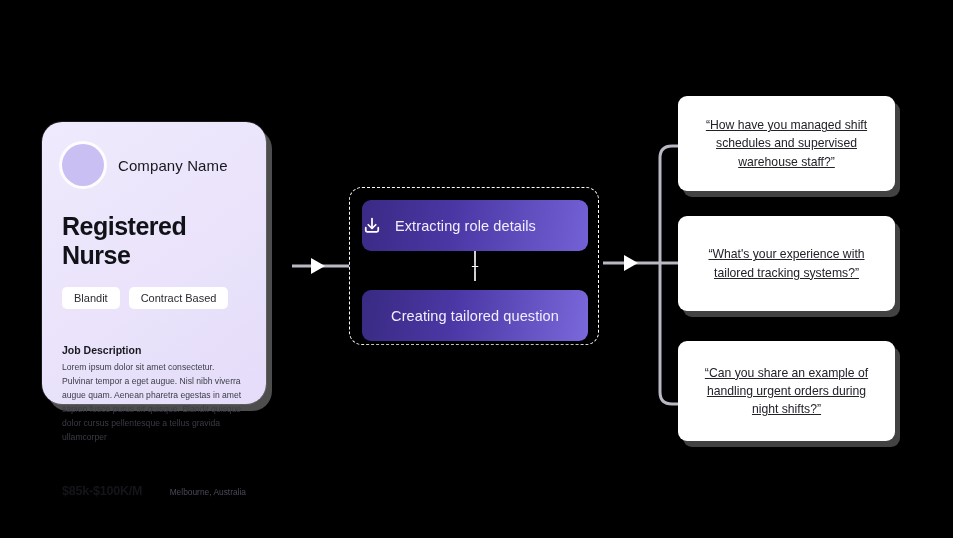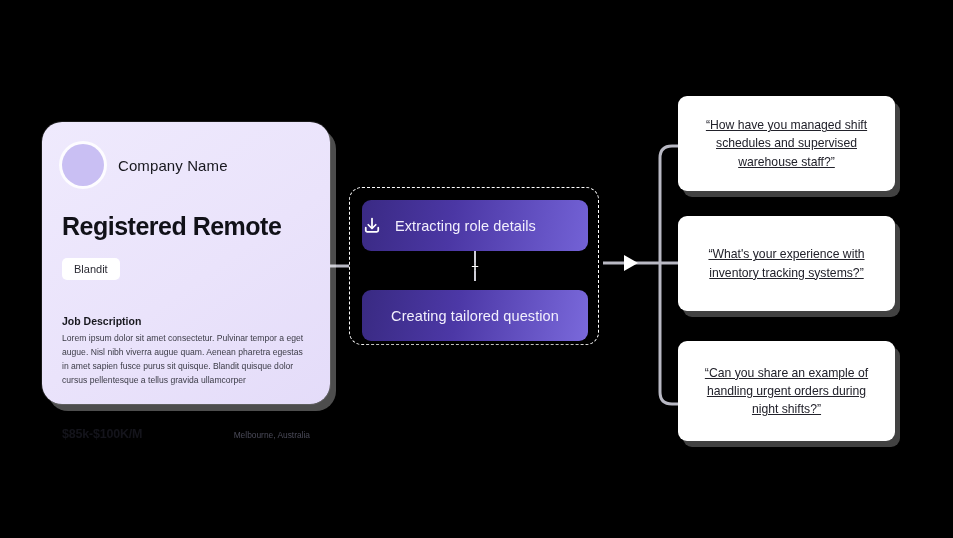--- a/index.html
+++ b/index.html
@@ -23,21 +23,21 @@
     left: 0; top: 0;
     width: 953px; height: 538px;
     pointer-events: none;
   }
 
   
   #job-card {
     position: absolute;
     left: 42px;
     top: 122px;
-    width: 288px;
+    width: 224px;
     height: 282px;
     border-radius: 20px;
     background: linear-gradient(145deg, #efeafd 0%, #eae3fb 55%, #e4dcf9 100%);
     box-shadow: 6px 7px 0 0 rgba(255,255,255,0.30),
                 0 0 0 1px rgba(255,255,255,0.10);
     padding: 18px 20px 16px 20px;
     display: flex;
     flex-direction: column;
   }
   .card-head {
@@ -213,24 +213,25 @@
 
     <path d="M660 392 Q660 404 672 404 L678 404" fill="none" stroke="#b9b9c4" stroke-width="3"></path>
   </svg>
 
   <div id="job-card">
     <div class="card-head">
       <div id="avatar"></div>
       <div id="company-name">Company Name</div>
     </div>
 
-    <div id="job-title">Registered Remote</div>
+    <div id="job-title">Registered Nurse</div>
 
     <div class="tag-row">
       <span class="tag">Blandit</span>
+      <span class="tag">Contract Based</span>
     </div>
 
     <div id="jd-label">Job Description</div>
     <div id="jd-body">Lorem ipsum dolor sit amet consectetur. Pulvinar tempor a eget augue. Nisl nibh viverra augue quam. Aenean pharetra egestas in amet sapien fusce purus sit quisque. Blandit quisque dolor cursus pellentesque a tellus gravida ullamcorper</div>
 
     <div id="card-divider"></div>
 
     <div class="card-foot">
       <span id="salary">$85k-$100K/M</span>
       <span id="location">Melbourne, Australia</span>
@@ -250,16 +251,16 @@
 
     <div id="mid-connector"></div>
     <div id="mid-node">+</div>
 
     <div class="proc-btn" id="btn-create">
       <span>Creating tailored question</span>
     </div>
   </div>
 
   <div class="q-card" id="q-card-1">“How have you managed shift schedules and supervised warehouse staff?”</div>
-  <div class="q-card" id="q-card-2">“What's your experience with inventory tracking systems?”</div>
+  <div class="q-card" id="q-card-2">“What's your experience with tailored tracking systems?”</div>
   <div class="q-card" id="q-card-3">“Can you share an example of handling urgent orders during night shifts?”</div>
 
 </div>
 
 </body></html>

